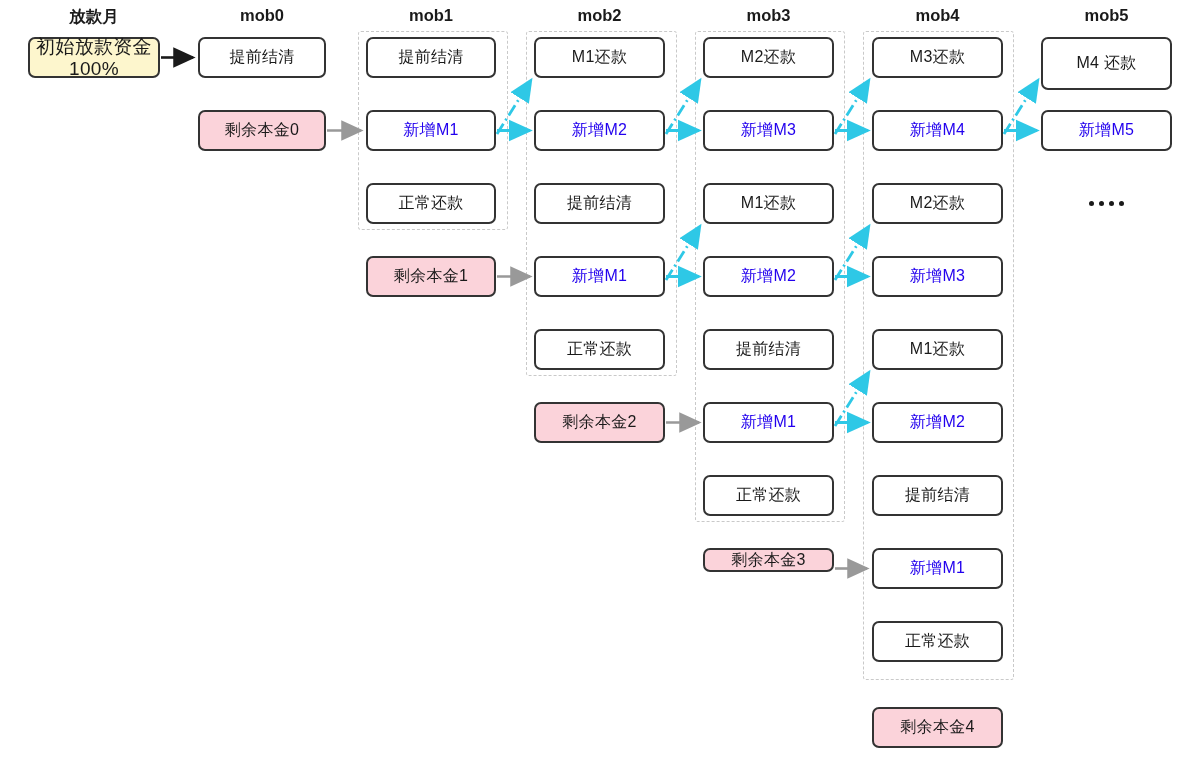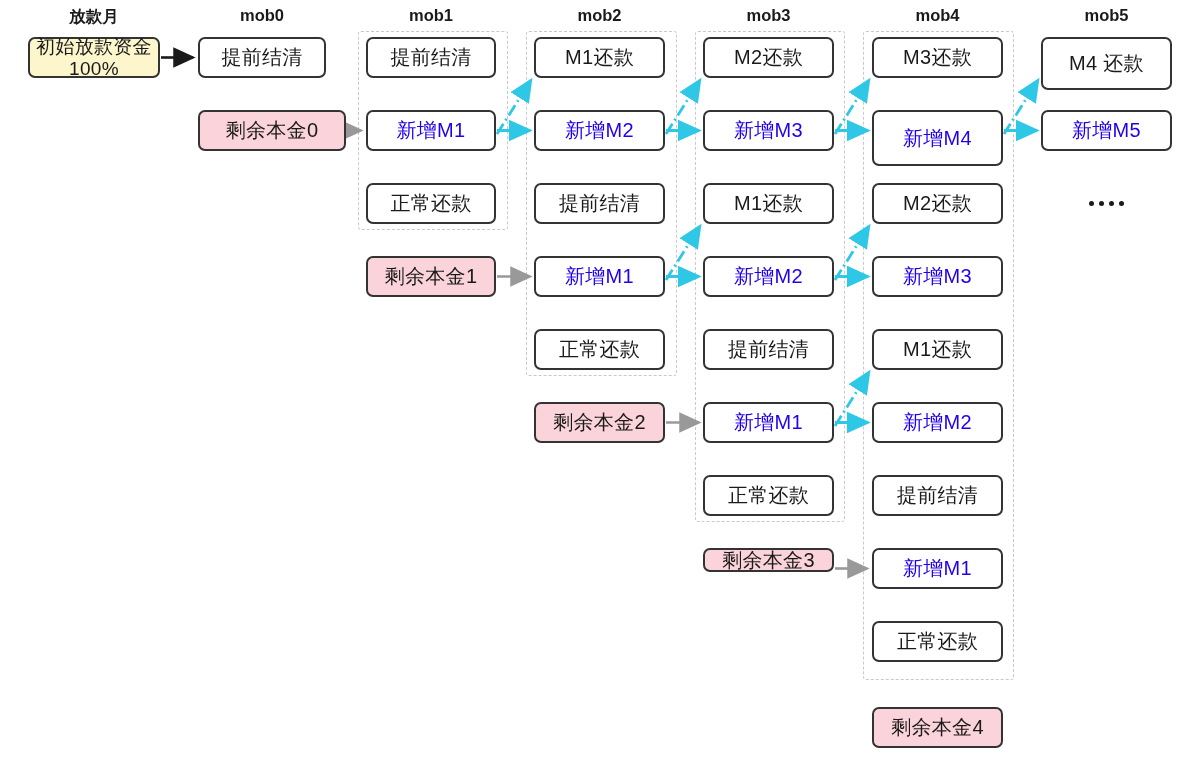--- a/index.html
+++ b/index.html
@@ -15,21 +15,21 @@
   }
   .group-box{
     position:absolute;border:1.6px dashed #c9c9c9;border-radius:3px;
     background:transparent;box-sizing:border-box;
   }
   .node{
     position:absolute;box-sizing:border-box;
     border:2.2px solid #333333;border-radius:7px;
     background:#ffffff;
     display:flex;align-items:center;justify-content:center;
-    font-size:20px;color:#1a1a1a;white-space:nowrap;
+    font-size:16px;color:#1a1a1a;white-space:nowrap;
     letter-spacing:.3px;
   }
   .node.blue{color:#2200ee;}
   .node.yellow{background:#fdf6cd;border-color:#333333;}
   .node.pink{background:#fbd3da;border-color:#333333;}
   .node.two-line{flex-direction:column;line-height:1.15;font-size:19px;}
   .ellipsis-dots{
     position:absolute;display:flex;align-items:center;justify-content:center;
     gap:5px;
   }
@@ -99,21 +99,21 @@
   </svg>
 
   <div id="nodes">
       <div class="node yellow two-line" style="left: 28px; top: 37px; width: 132px; height: 41px;">
         <span>初始放款资金</span>
         <span>100%</span>
       </div>
       <div class="node" style="left: 198px; top: 37px; width: 128px; height: 41px;">
         <span>提前结清</span>
       </div>
-      <div class="node pink" style="left: 198px; top: 110px; width: 148px; height: 41px;">
+      <div class="node pink" style="left: 198px; top: 110px; width: 128px; height: 41px;">
         <span>剩余本金0</span>
       </div>
       <div class="node" style="left: 366px; top: 37px; width: 130px; height: 41px;">
         <span>提前结清</span>
       </div>
       <div class="node blue" style="left: 366px; top: 110px; width: 130px; height: 41px;">
         <span>新增M1</span>
       </div>
       <div class="node" style="left: 366px; top: 183px; width: 130px; height: 41px;">
         <span>正常还款</span>
@@ -159,21 +159,21 @@
       </div>
       <div class="node" style="left: 703px; top: 475px; width: 131px; height: 41px;">
         <span>正常还款</span>
       </div>
       <div class="node pink" style="left: 703px; top: 548px; width: 131px; height: 24px;">
         <span>剩余本金3</span>
       </div>
       <div class="node" style="left: 872px; top: 37px; width: 131px; height: 41px;">
         <span>M3还款</span>
       </div>
-      <div class="node blue" style="left: 872px; top: 110px; width: 131px; height: 56px;">
+      <div class="node blue" style="left: 872px; top: 110px; width: 131px; height: 41px;">
         <span>新增M4</span>
       </div>
       <div class="node" style="left: 872px; top: 183px; width: 131px; height: 41px;">
         <span>M2还款</span>
       </div>
       <div class="node blue" style="left: 872px; top: 256px; width: 131px; height: 41px;">
         <span>新增M3</span>
       </div>
       <div class="node" style="left: 872px; top: 329px; width: 131px; height: 41px;">
         <span>M1还款</span>

